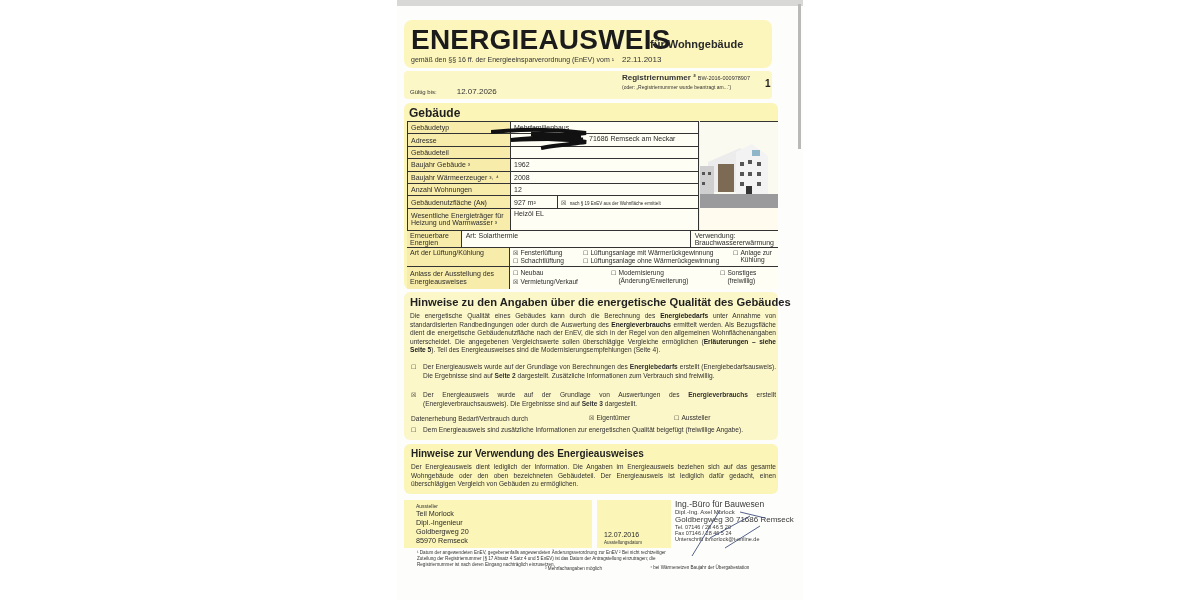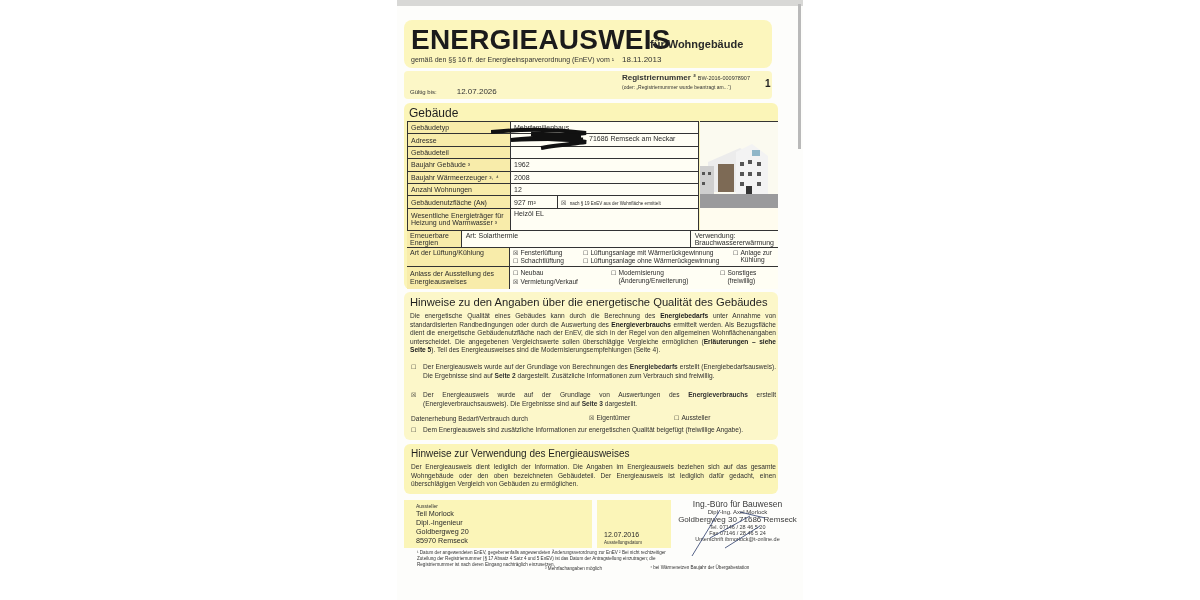--- a/index.html
+++ b/index.html
@@ -39,21 +39,21 @@
   .regnr { position: absolute; left: 622px; top: 73px; font-size: 8px; font-weight: bold; color: #333; }
   .regnr .num { font-size: 5.5px; font-weight: normal; margin-left: 2px; }
   .regnr-note { position: absolute; left: 622px; top: 84px; font-size: 5px; color: #333; }
   .pagenum { position: absolute; left: 765px; top: 78px; font-size: 10px; font-weight: bold; color: #222; }
 
   
   .sec-geb {
     position: absolute; left: 404px; top: 103px; width: 374px; height: 186px;
     background: #fbf5b8; border-radius: 6px;
   }
-  .sec-title { position: absolute; font-size: 12px; font-weight: normal; color: #1f1f1f; }
+  .sec-title { position: absolute; font-size: 12px; font-weight: bold; color: #1f1f1f; }
 
   table.geb {
     position: absolute; left: 407px; top: 121px; width: 292px; border-collapse: collapse;
     font-size: 7px;
   }
   table.geb td { border: 1px solid #333; padding: 0 3px; height: 12.4px; vertical-align: middle; }
   table.geb td.lab { background: #f8ecaa; width: 103px; color: #2c2c2c; }
   table.geb td.val { background: #fffef4; color: #2c2c2c; }
   table.geb tr.tall td { height: 22px; }
   .smallnote { font-size: 4.5px; }
@@ -91,40 +91,40 @@
     position: absolute; left: 404px; top: 500px; width: 188px; height: 48px; background: #fbf5b8;
   }
   .datum-box {
     position: absolute; left: 597px; top: 500px; width: 74px; height: 48px; background: #fbf5b8;
   }
   .aus-label { position: absolute; left: 416px; top: 503px; font-size: 5px; color: #333; }
   .aus-lines { position: absolute; left: 416px; top: 509px; font-size: 7.2px; line-height: 9px; color: #2a2a2a; }
   .datum { position: absolute; left: 604px; top: 531px; font-size: 7px; color: #2a2a2a; }
   .datum-lbl { position: absolute; left: 604px; top: 540px; font-size: 4.5px; color: #333; }
 
-  .stamp { position: absolute; left: 675px; top: 499px; width: 125px; text-align: center; color: #3a3a3a; }
+  .stamp { position: absolute; left: 675px; top: 499px; width: 125px; color: #3a3a3a; }
   .stamp .s1 { font-size: 8.5px; }
   .stamp .s2 { font-size: 6px; }
   .stamp .s3 { font-size: 8px; }
   .stamp .s4, .stamp .s5, .stamp .s6 { font-size: 5.5px; }
   .signature { position: absolute; left: 690px; top: 508px; width: 80px; height: 50px; }
 
   .footnotes { position: absolute; left: 417px; top: 550px; width: 360px; font-size: 4.6px; line-height: 6px; color: #333; }
 </style>
 </head>
 <body>
 
 <div class="page"></div>
 <div class="scrollbar"></div>
 
 <div class="hdr"></div>
 <div class="title-big">ENERGIEAUSWEIS</div>
 <div class="title-sub">für Wohngebäude</div>
 <div class="title-line2">
-  <span>gemäß den §§ 16 ff. der Energieeinsparverordnung (EnEV) vom ¹</span><span class="date">18.11.2013</span>
+  <span>gemäß den §§ 16 ff. der Energieeinsparverordnung (EnEV) vom ¹</span><span class="date">22.11.2013</span>
 </div>
 
 <div class="validity-band"></div>
 <div class="valid">
   <span>Gültig bis:</span><span class="v">12.07.2026</span>
 </div>
 <div class="regnr">
   <span>Registriernummer ²</span><span class="num">BW-2016-000978907</span>
 </div>
 <div class="regnr-note">(oder: „Registriernummer wurde beantragt am...“)</div>

